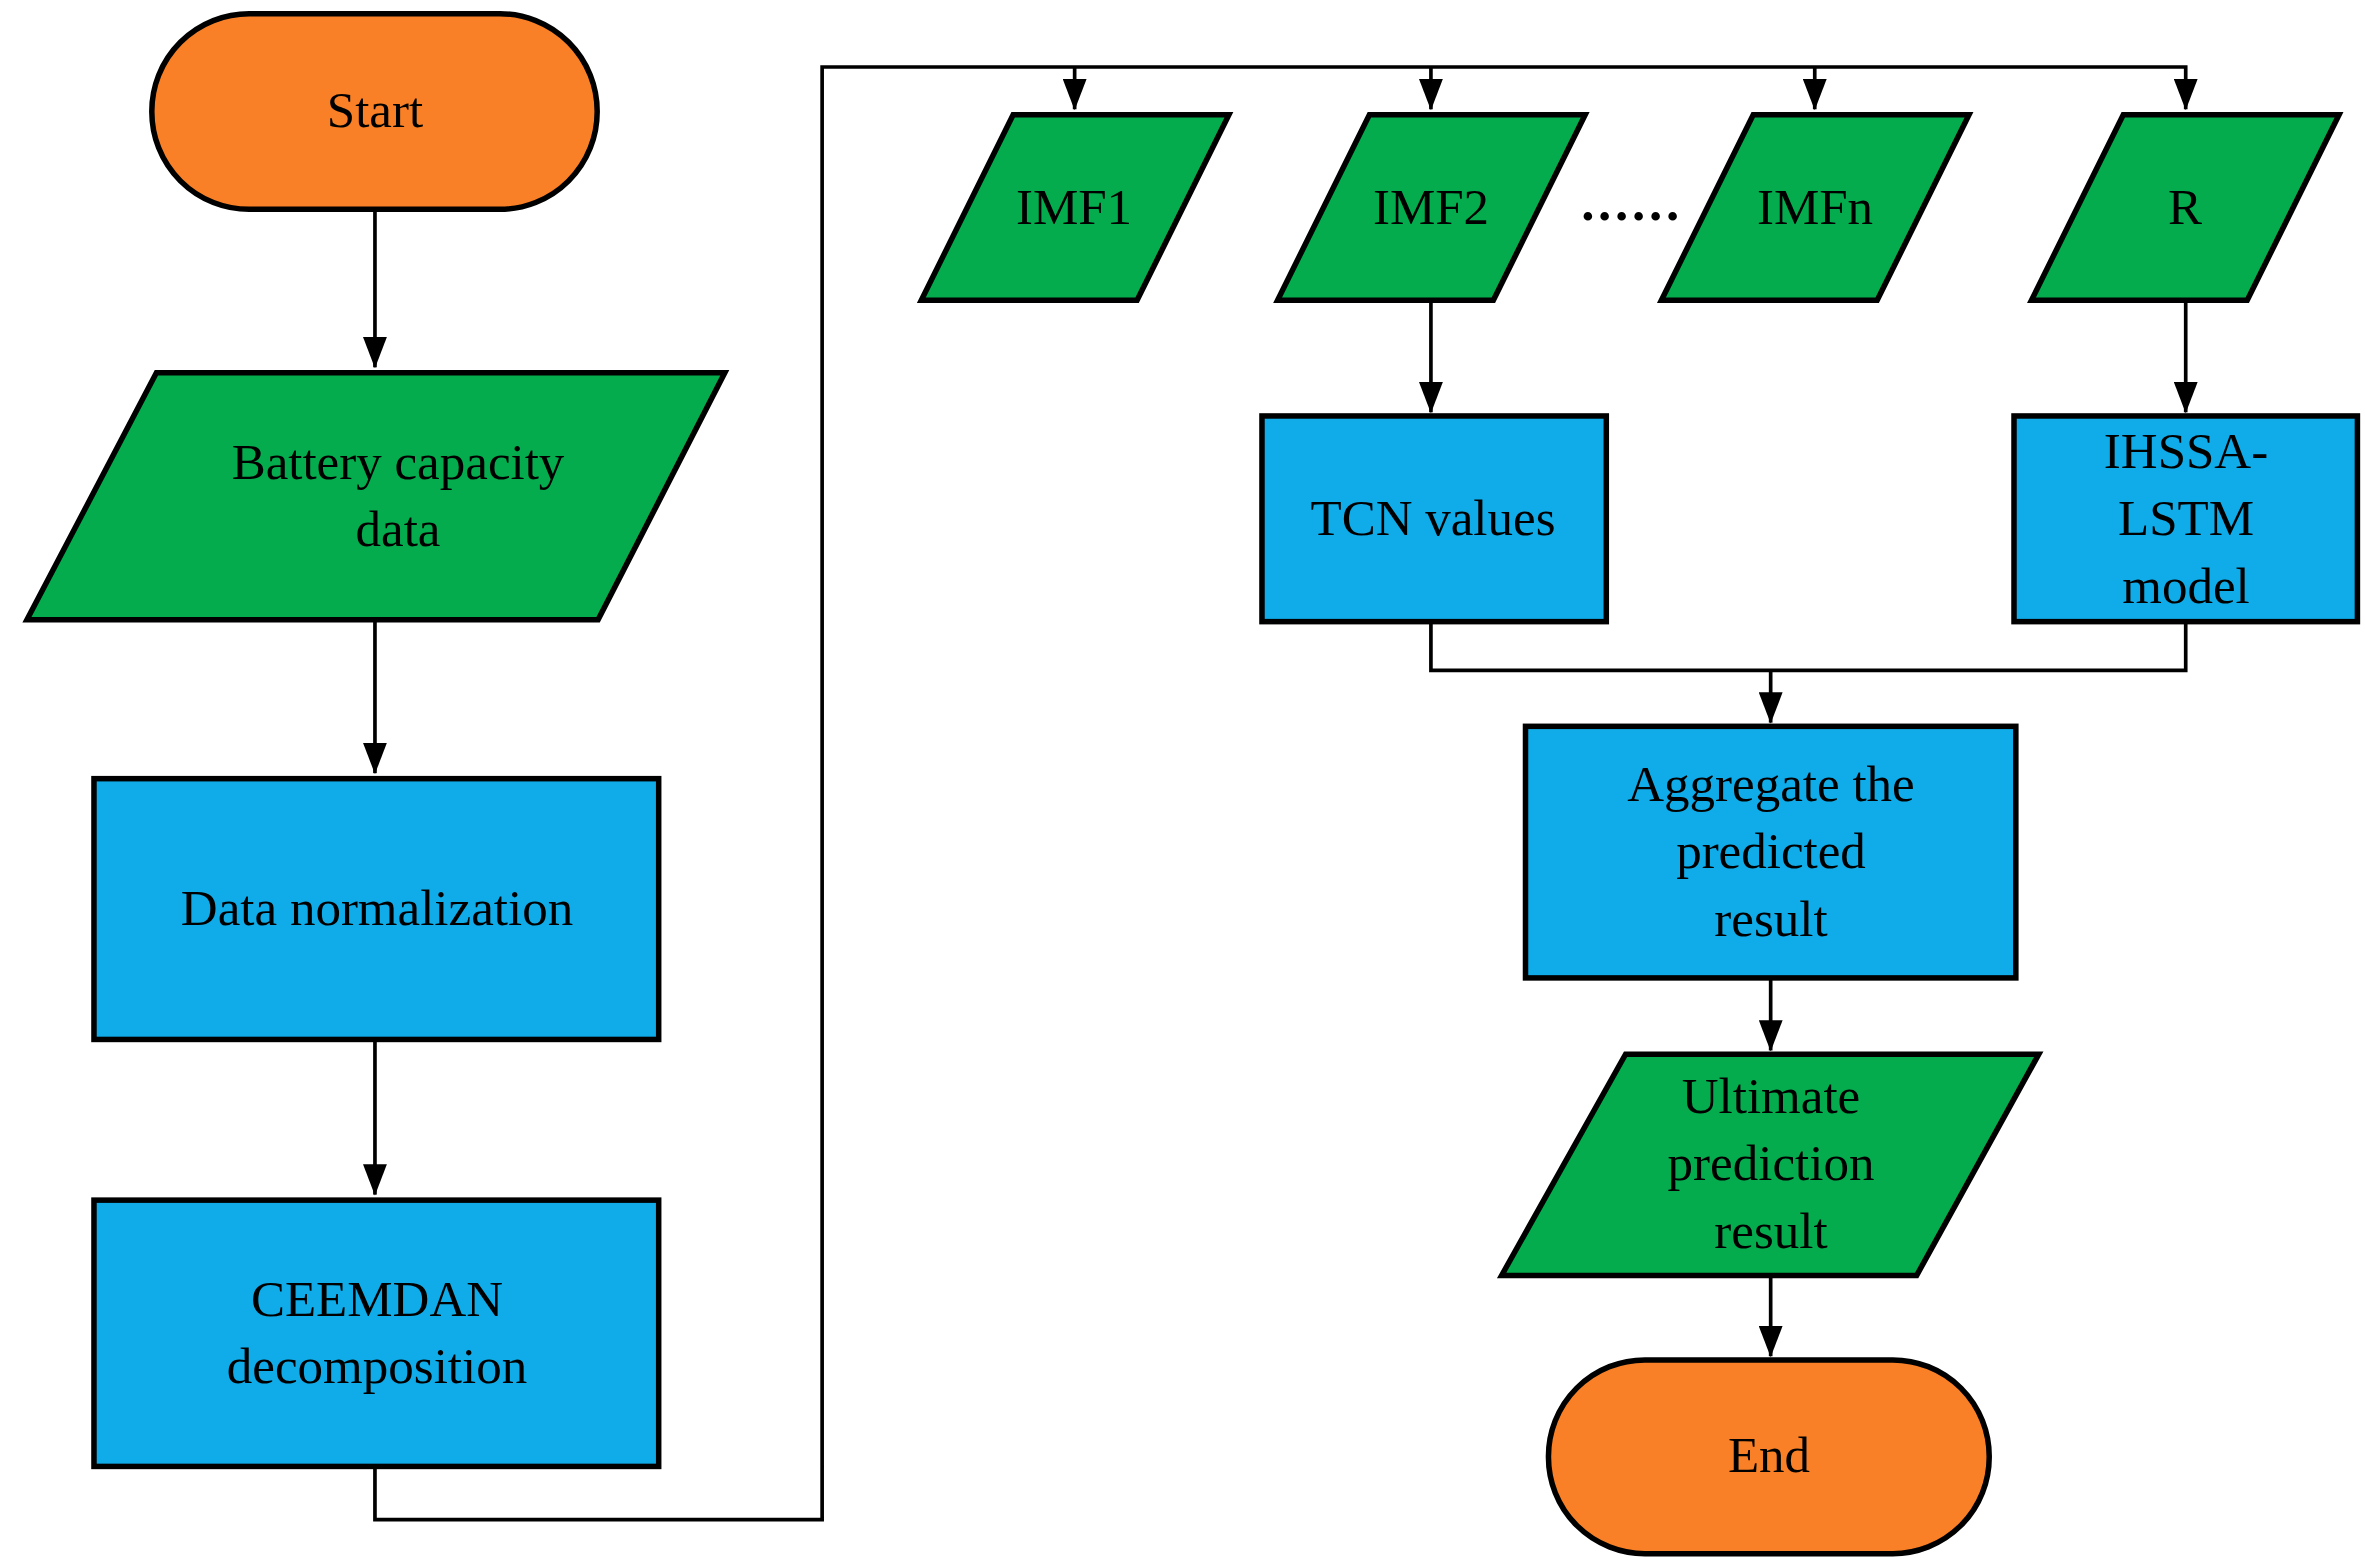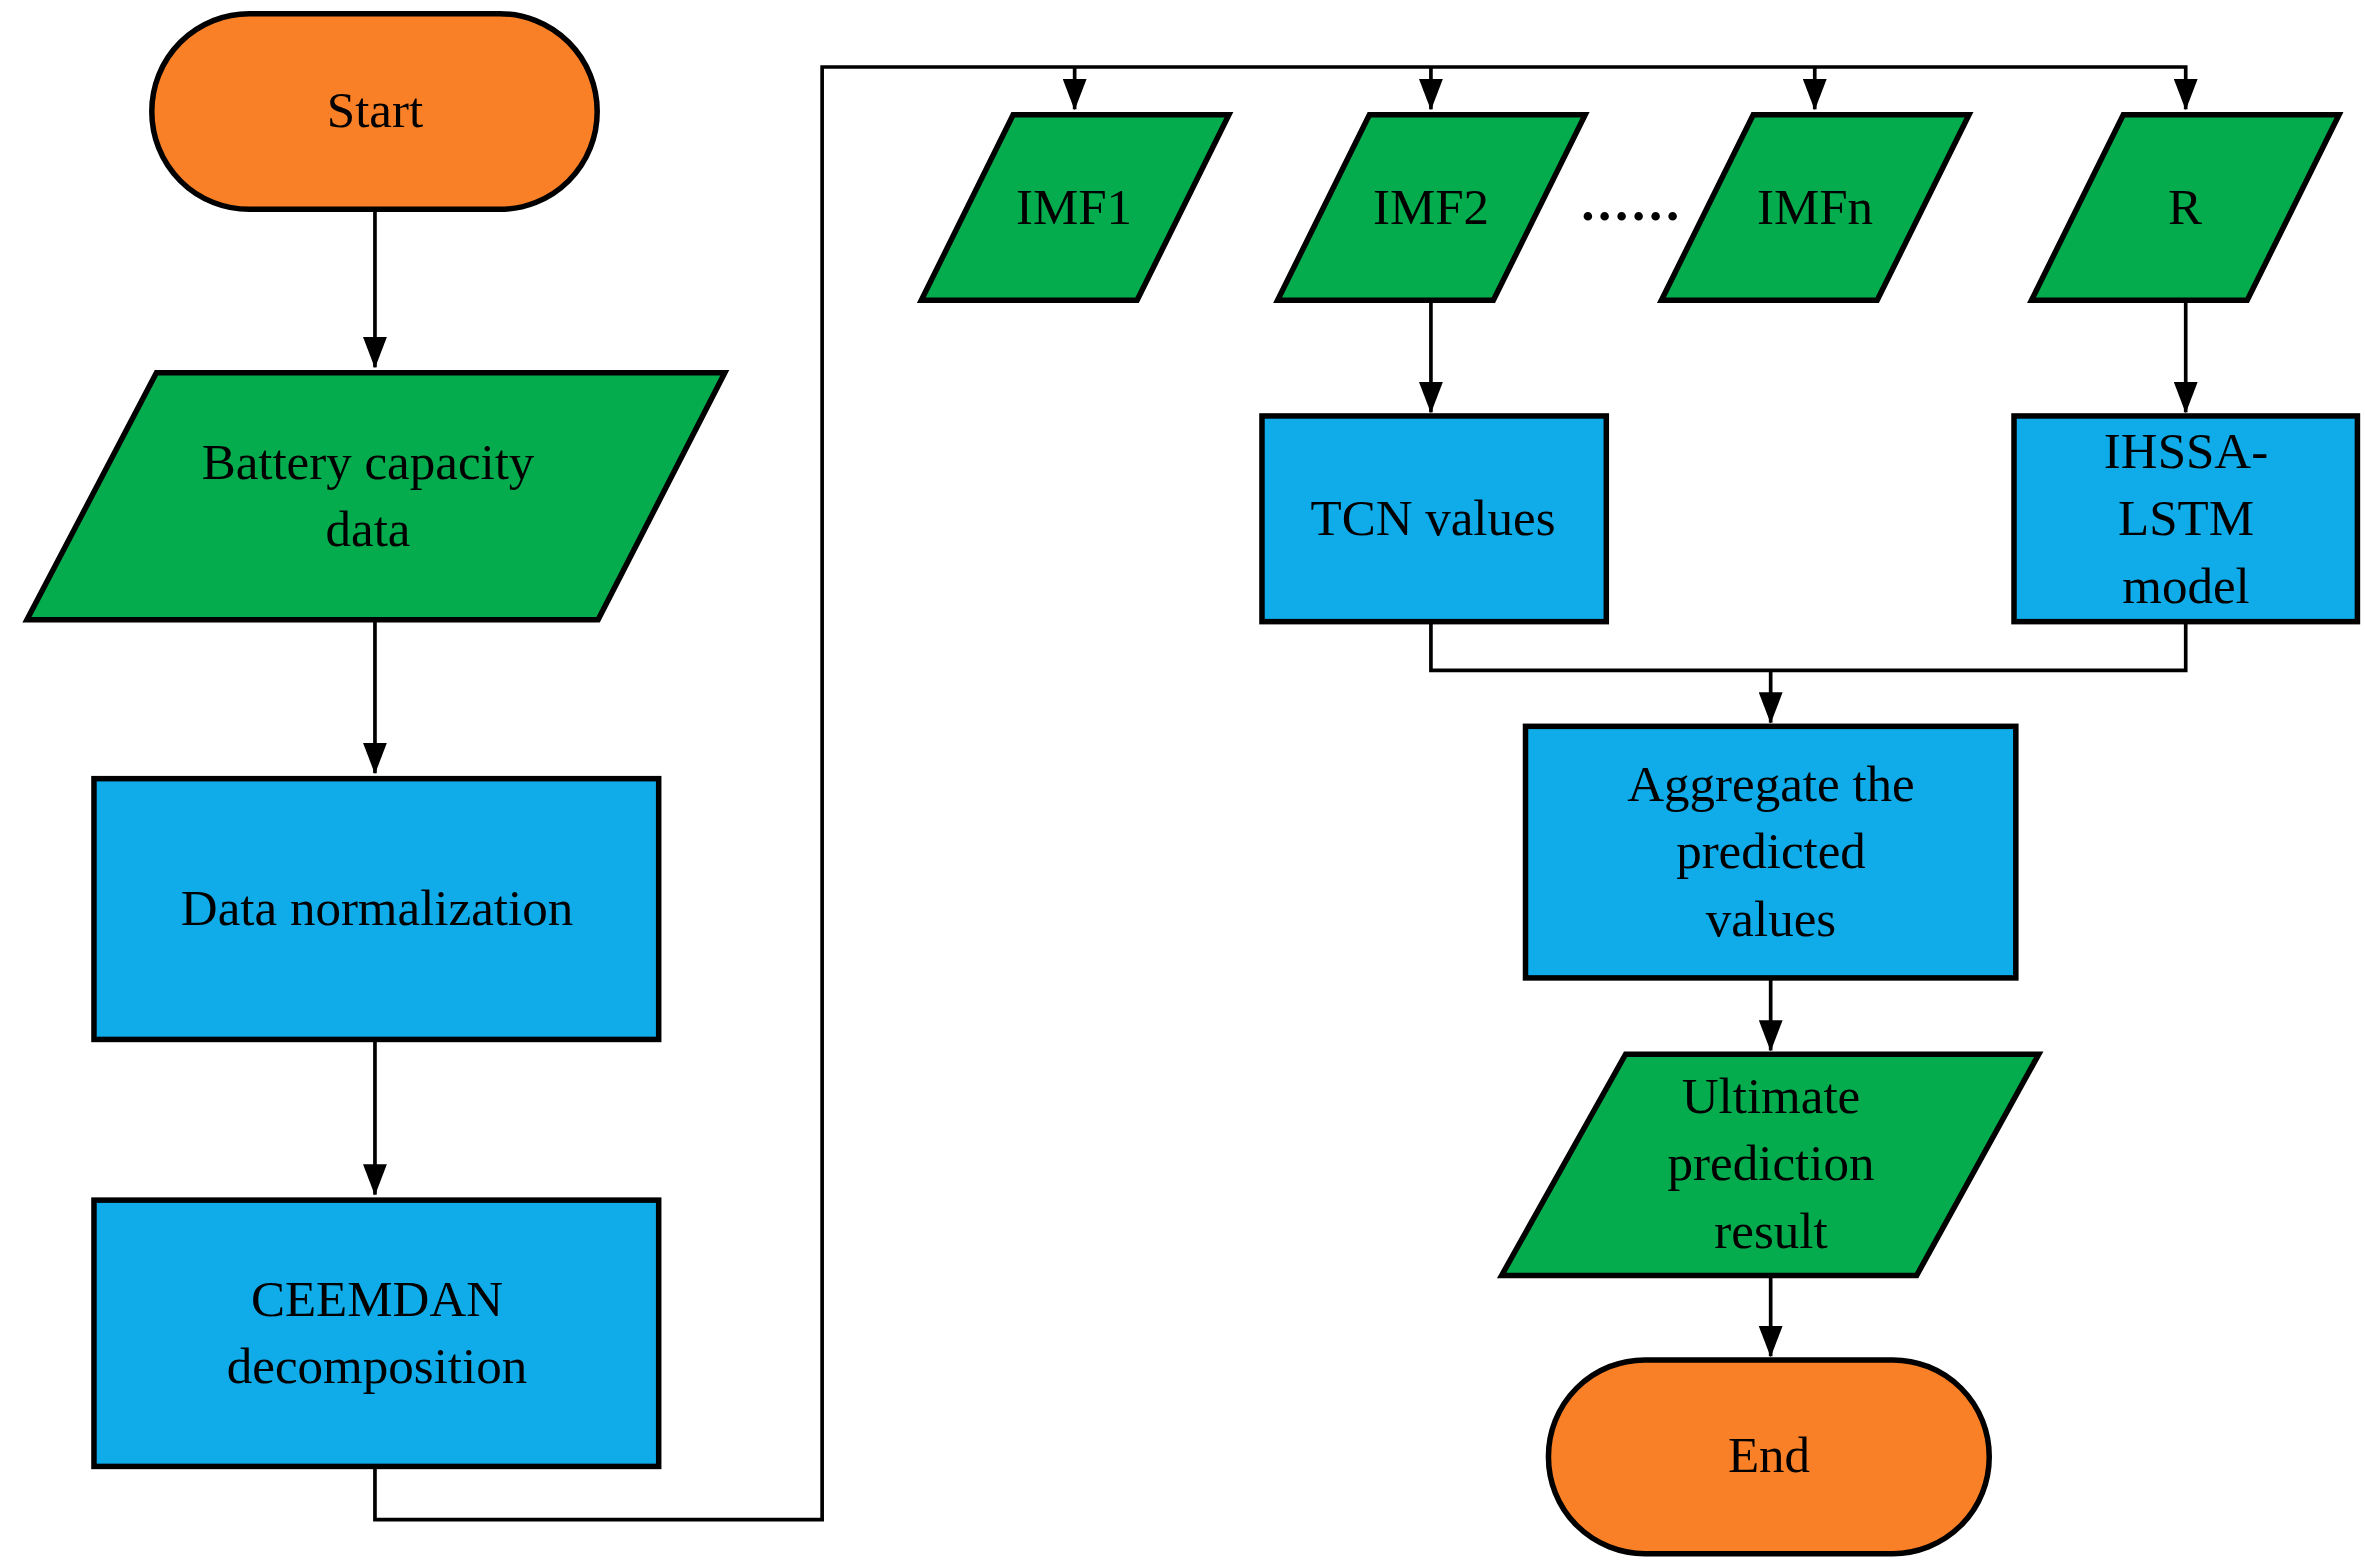--- a/index.html
+++ b/index.html
@@ -29,21 +29,21 @@
     white-space: pre-line;
     color: #000;
   }
   .lbl.dots {
     font-weight: bold;
     font-size: 53px;
     letter-spacing: 3.7px;
   }
   
   #lbl-start     { left: 375px;  top: 111px;  }
-  #lbl-battery   { left: 368px;  top: 496px;  }
+  #lbl-battery   { left: 398px;  top: 496px;  }
   #lbl-normalize { left: 377px;  top: 909px;  }
   #lbl-ceemdan   { left: 377px;  top: 1333px; }
   #lbl-imf1      { left: 1074px; top: 208px; font-family: Liberation Serif, serif;  }
   #lbl-imf2      { left: 1431px; top: 208px;  }
   #lbl-dots      { left: 1632px; top: 203px;  }
   #lbl-imfn      { left: 1815px; top: 208px;  }
   #lbl-r         { left: 2185px; top: 208px;  }
   #lbl-tcn       { left: 1433px; top: 519px;  }
   #lbl-ihssa     { left: 2186px; top: 519px;  }
   #lbl-aggregate { left: 1771px; top: 852px;  }
@@ -111,20 +111,20 @@
 decomposition</div>
   <div class="lbl" id="lbl-imf1">IMF1</div>
   <div class="lbl" id="lbl-imf2">IMF2</div>
   <div class="lbl dots" id="lbl-dots">......</div>
   <div class="lbl" id="lbl-imfn">IMFn</div>
   <div class="lbl" id="lbl-r">R</div>
   <div class="lbl" id="lbl-tcn">TCN values</div>
   <div class="lbl" id="lbl-ihssa">IHSSA-LSTM
 model</div>
   <div class="lbl" id="lbl-aggregate">Aggregate the
-predicted values</div>
+predicted result</div>
   <div class="lbl" id="lbl-ultimate">Ultimate
 prediction
 result</div>
   <div class="lbl" id="lbl-end">End</div>
 
 </div>
 
 
 </body></html>

